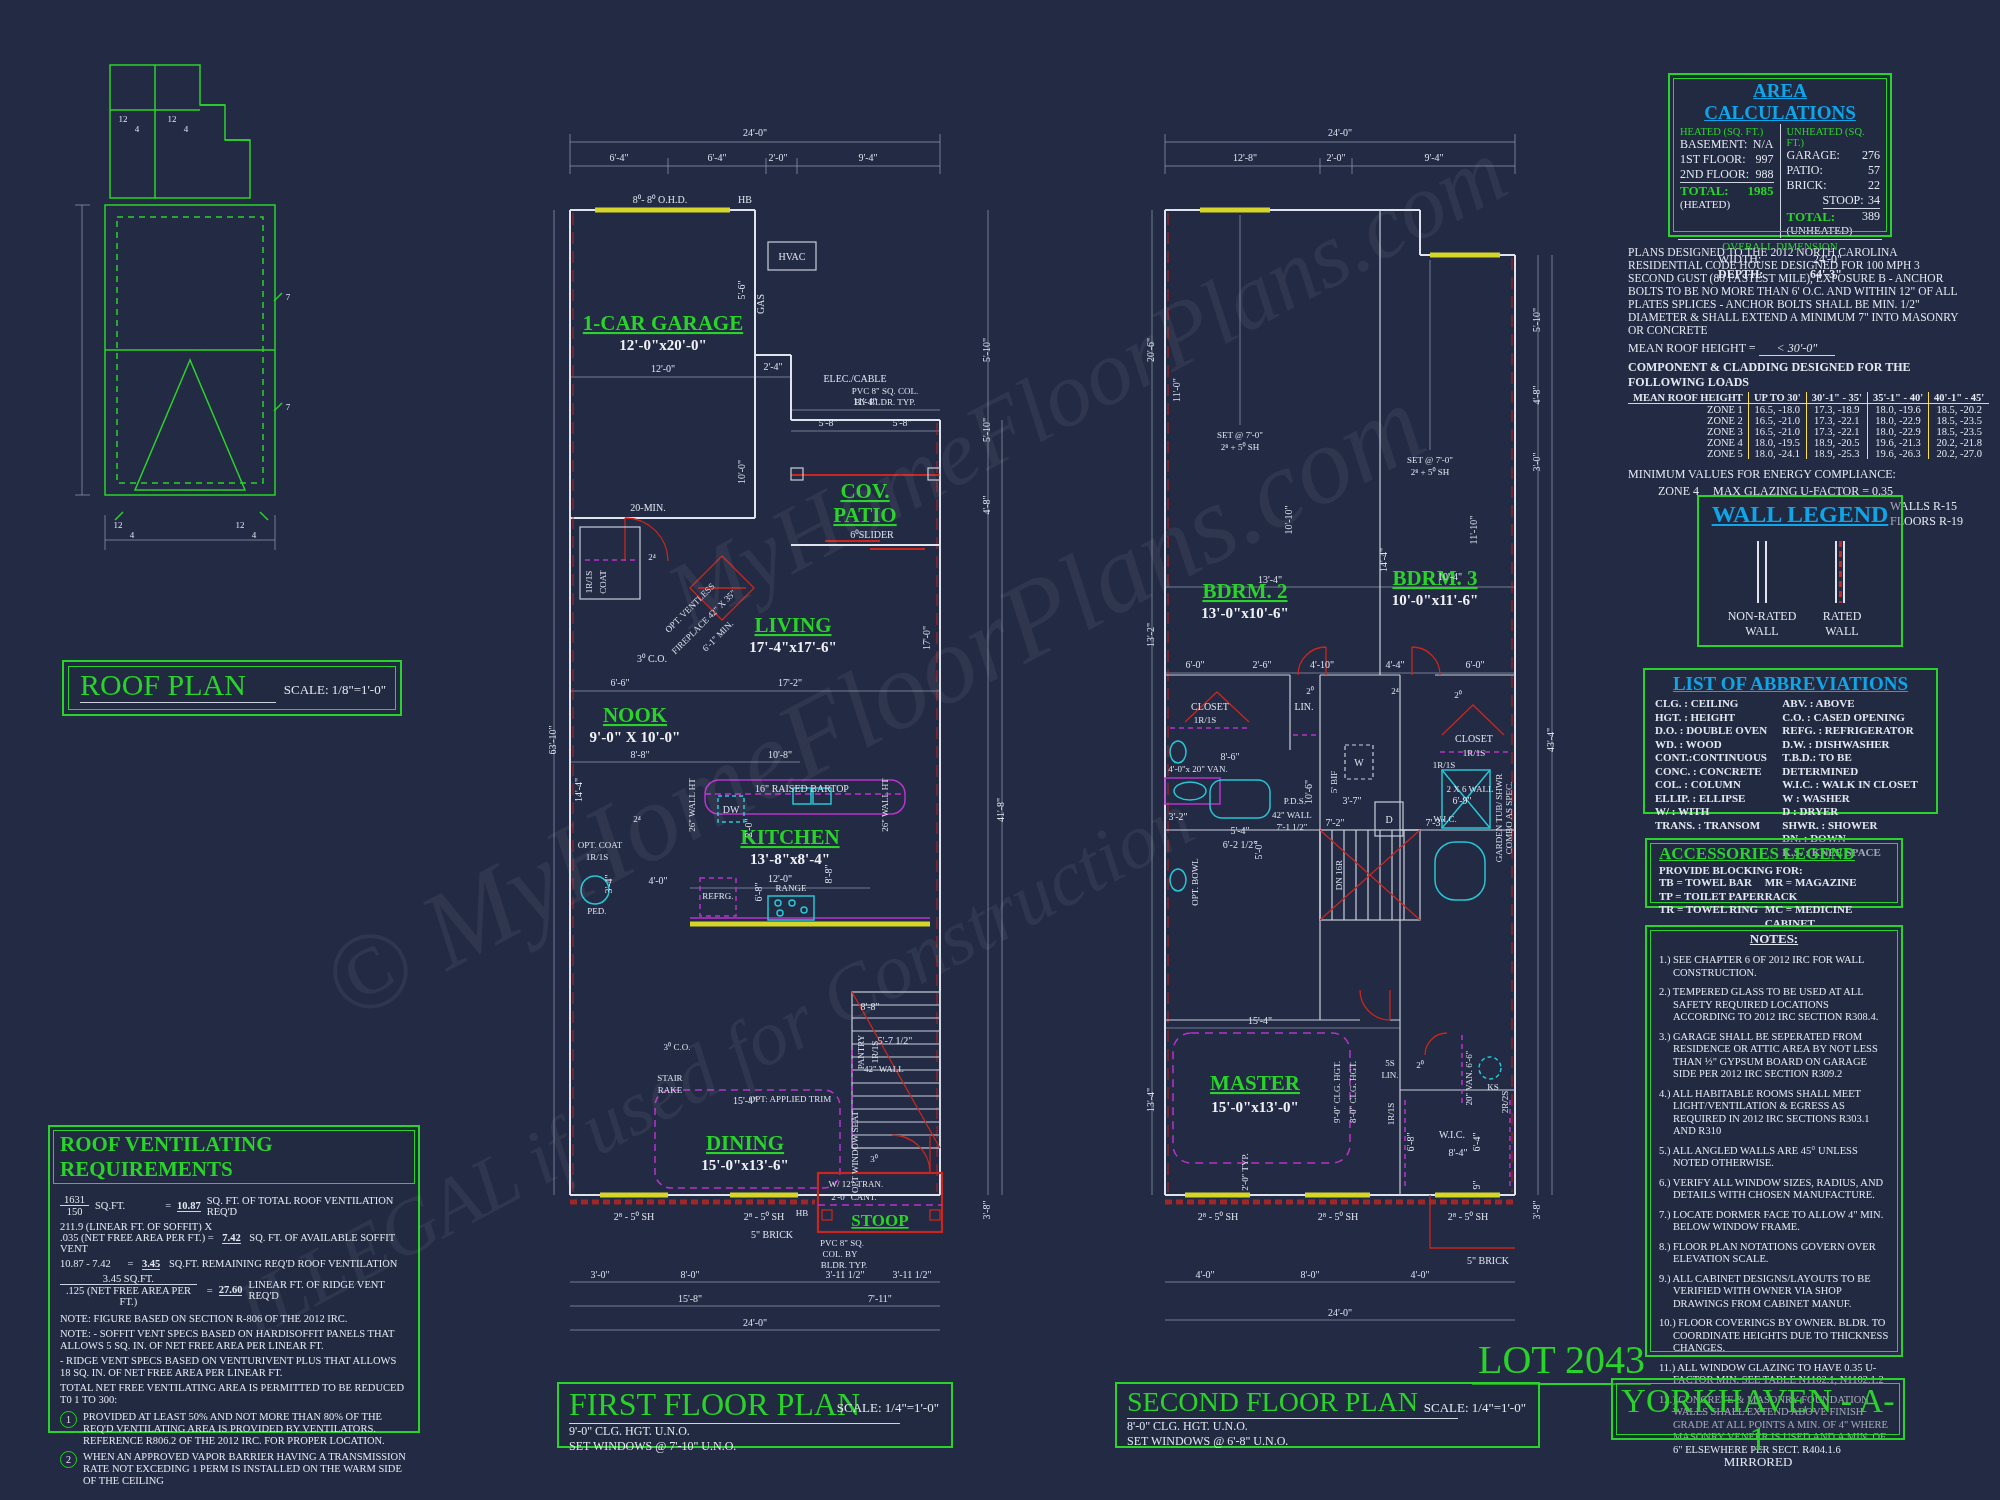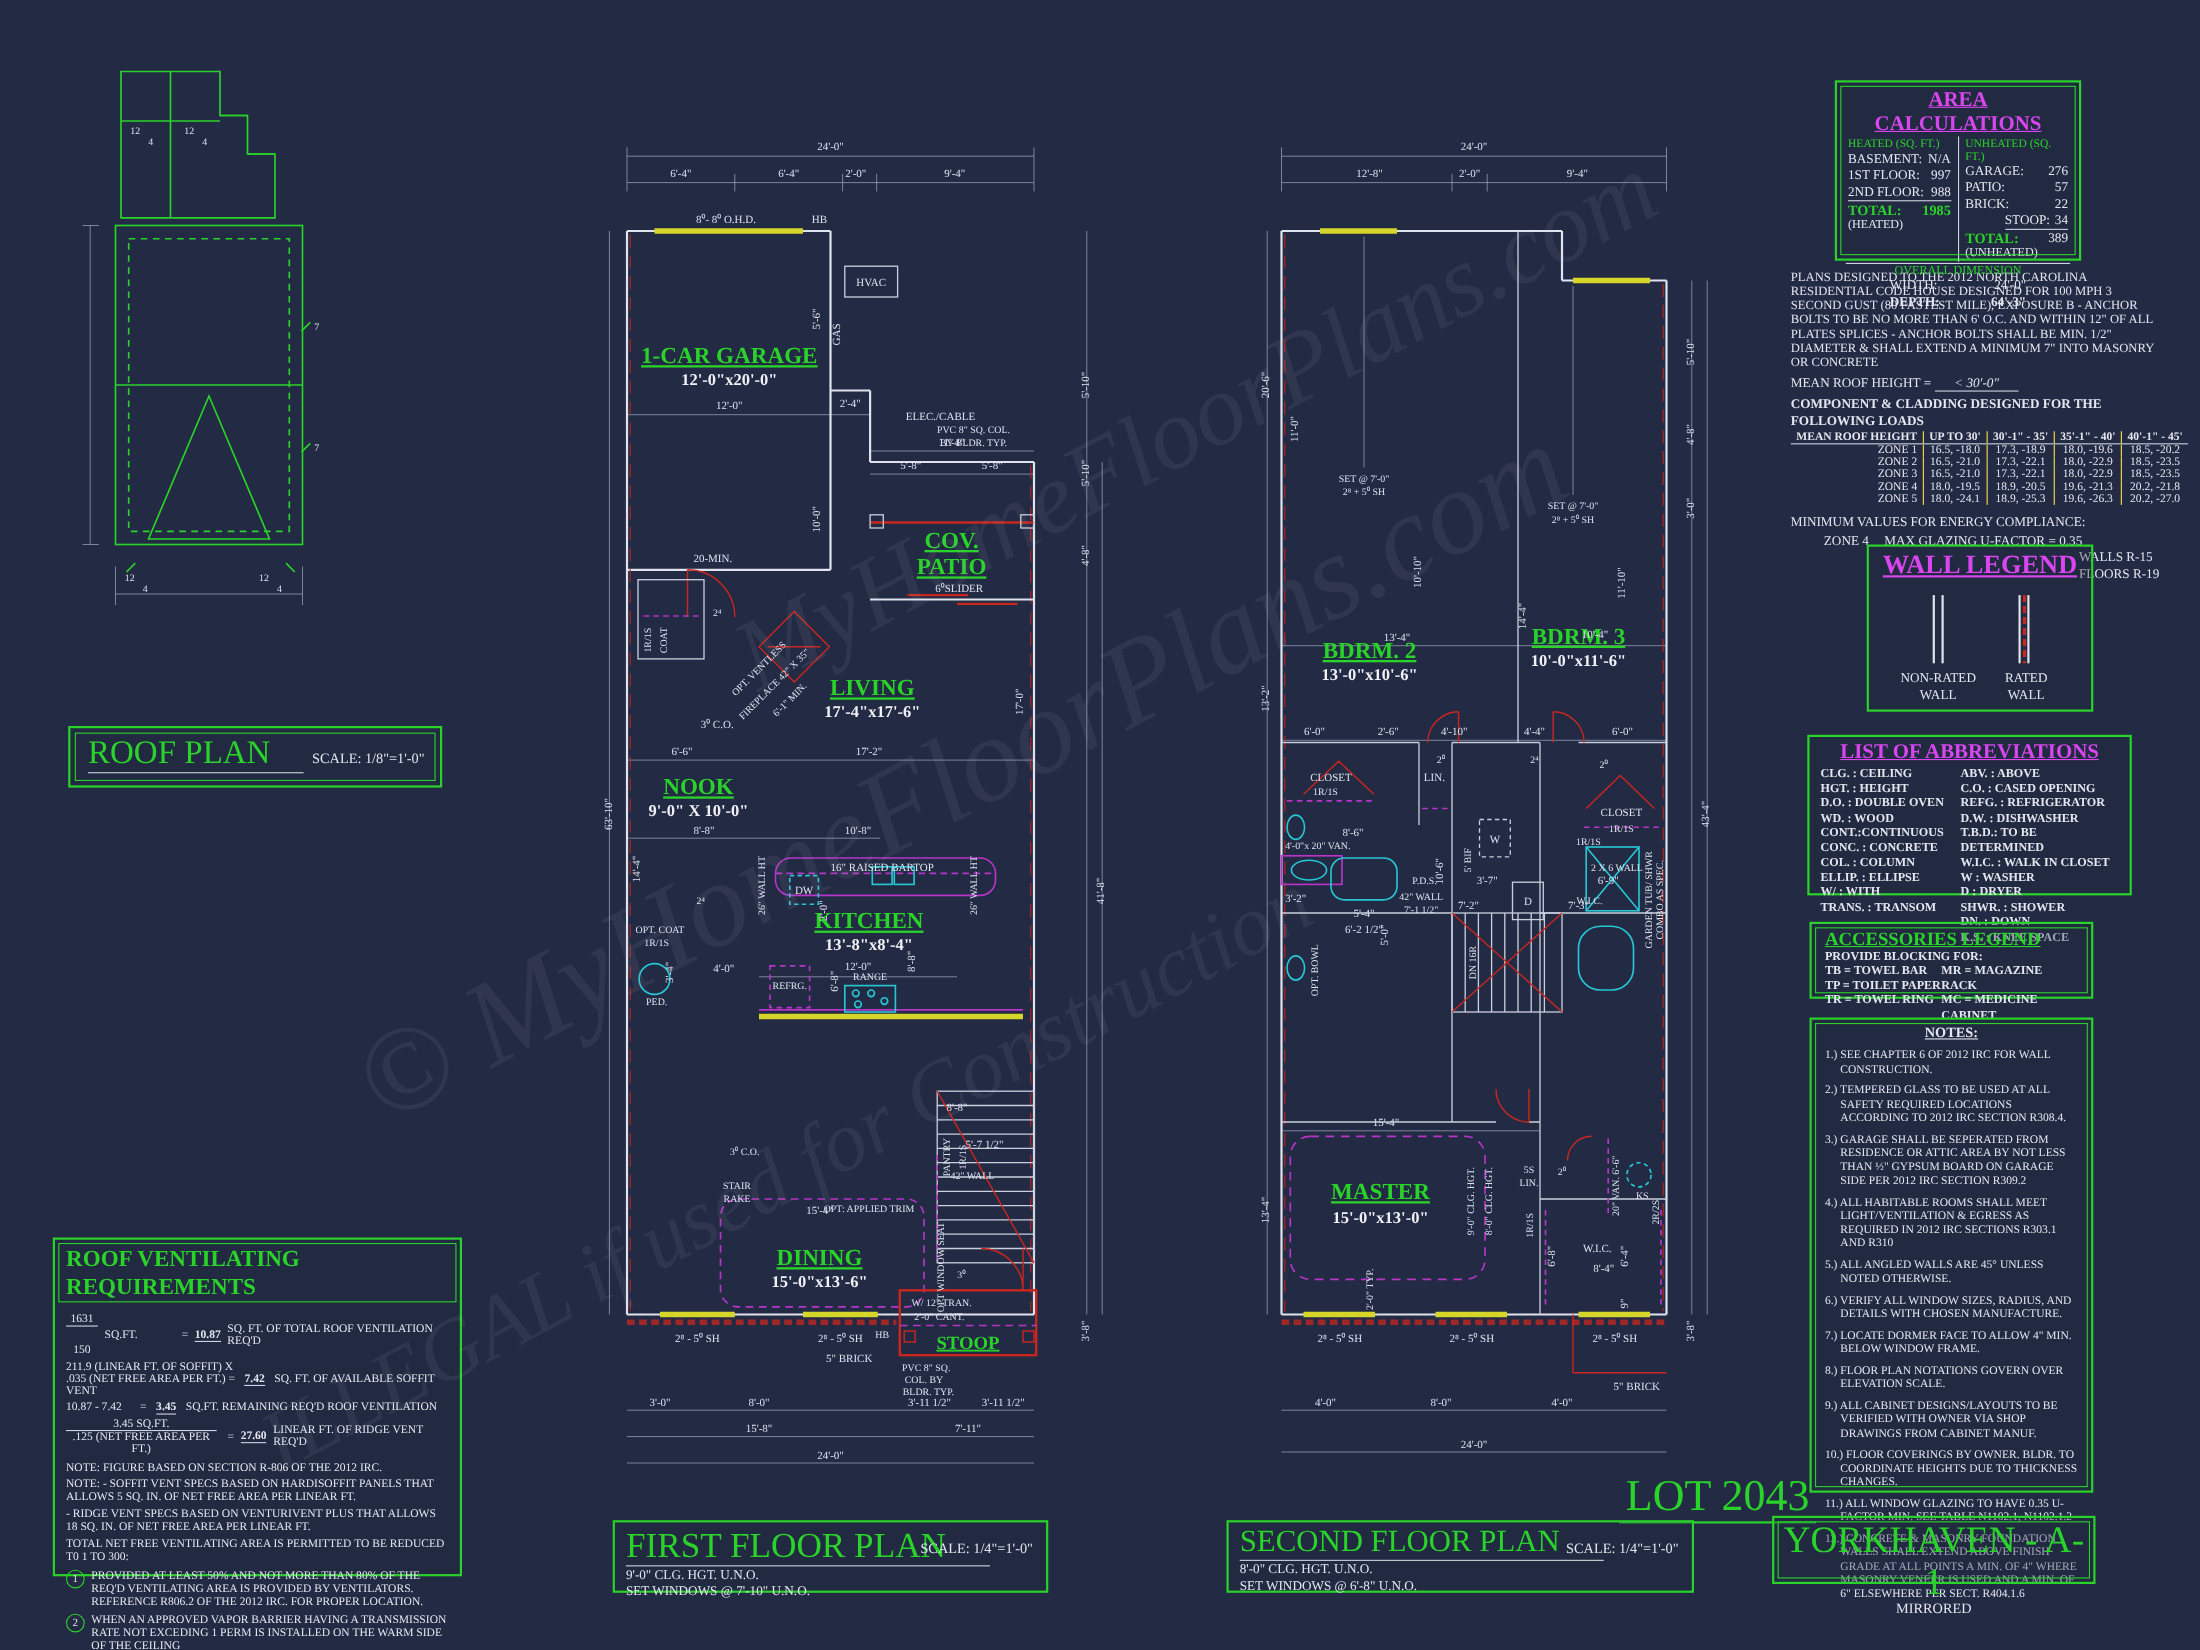--- a/index.html
+++ b/index.html
@@ -5,21 +5,21 @@
   html,body{margin:0;padding:0;background:#1d2336;}
   #canvas{position:relative;width:2000px;height:1500px;background:#232a43;overflow:hidden;
           font-family:"Liberation Serif",serif;color:#e3e7f0;}
   .abs{position:absolute;}
   
   .wm{position:absolute;color:#c7cfe2;opacity:.07;font-style:italic;white-space:nowrap;
       transform:rotate(-28deg);pointer-events:none;z-index:40;font-family:"Liberation Serif",serif;}
   
   .panel{position:absolute;border:2px solid #2ad32a;background:rgba(35,42,67,.35);box-sizing:border-box;z-index:10;}
   .panel.dbl::before{content:"";position:absolute;inset:3px;border:1px solid #2ad32a;pointer-events:none;}
-  .gtitle{color:#d946ef;text-align:center;font-weight:bold;text-decoration:underline;}
+  .gtitle{color:#0ea5e9;text-align:center;font-weight:bold;text-decoration:underline;}
   .white{color:#e3e7f0;}
   .green{color:#2ad32a;}
   .acrow{display:flex;justify-content:space-between;font-size:12px;line-height:15px;}
   
   table.clad{border-collapse:collapse;font-size:10.5px;color:#e3e7f0;}
   table.clad td,table.clad th{border-left:1px solid #fde047;padding:0 5px;text-align:center;white-space:nowrap;}
   table.clad td:first-child,table.clad th:first-child{border-left:none;text-align:right;}
   table.clad thead th{border-bottom:1px solid #cfd4e2;font-weight:bold;}
   
   .notelist div{font-size:10.5px;line-height:12.5px;margin:7px 0;padding-left:14px;text-indent:-14px;}
@@ -587,21 +587,21 @@
   </div>
 
   <div class="panel" style="left:48px;top:1125px;width:372px;height:308px;">
     <div style="border:1px solid #2ad32a;margin:3px;padding:1px 6px;">
       <div class="green" style="font-size:21px;font-weight:bold;">ROOF VENTILATING REQUIREMENTS</div>
     </div>
     <div style="padding:4px 10px;font-size:10.5px;">
       <div style="display:flex;align-items:center;margin:3px 0;">
         <span style="display:inline-block;text-align:center;">
           <span style="display:block;border-bottom:1px solid #cfd4e2;padding:0 4px;">1631</span>
-          <span style="display:block;margin-top:16px;">150</span>
+          <span style="display:block;">150</span>
         </span>
         <span style="margin-left:6px;">SQ.FT.</span>
         <span style="margin-left:40px;">=</span>
         <span style="margin:0 6px;border-bottom:1px solid #cfd4e2;font-weight:bold;">10.87</span>
         <span>SQ. FT. OF TOTAL ROOF VENTILATION REQ'D</span>
       </div>
       <div style="margin:4px 0;">
         <div>211.9 (LINEAR FT. OF SOFFIT) X</div>
         <div><span>.035 (NET FREE AREA PER FT.) =</span>
           <span style="margin:0 6px;border-bottom:1px solid #cfd4e2;font-weight:bold;">7.42</span>

